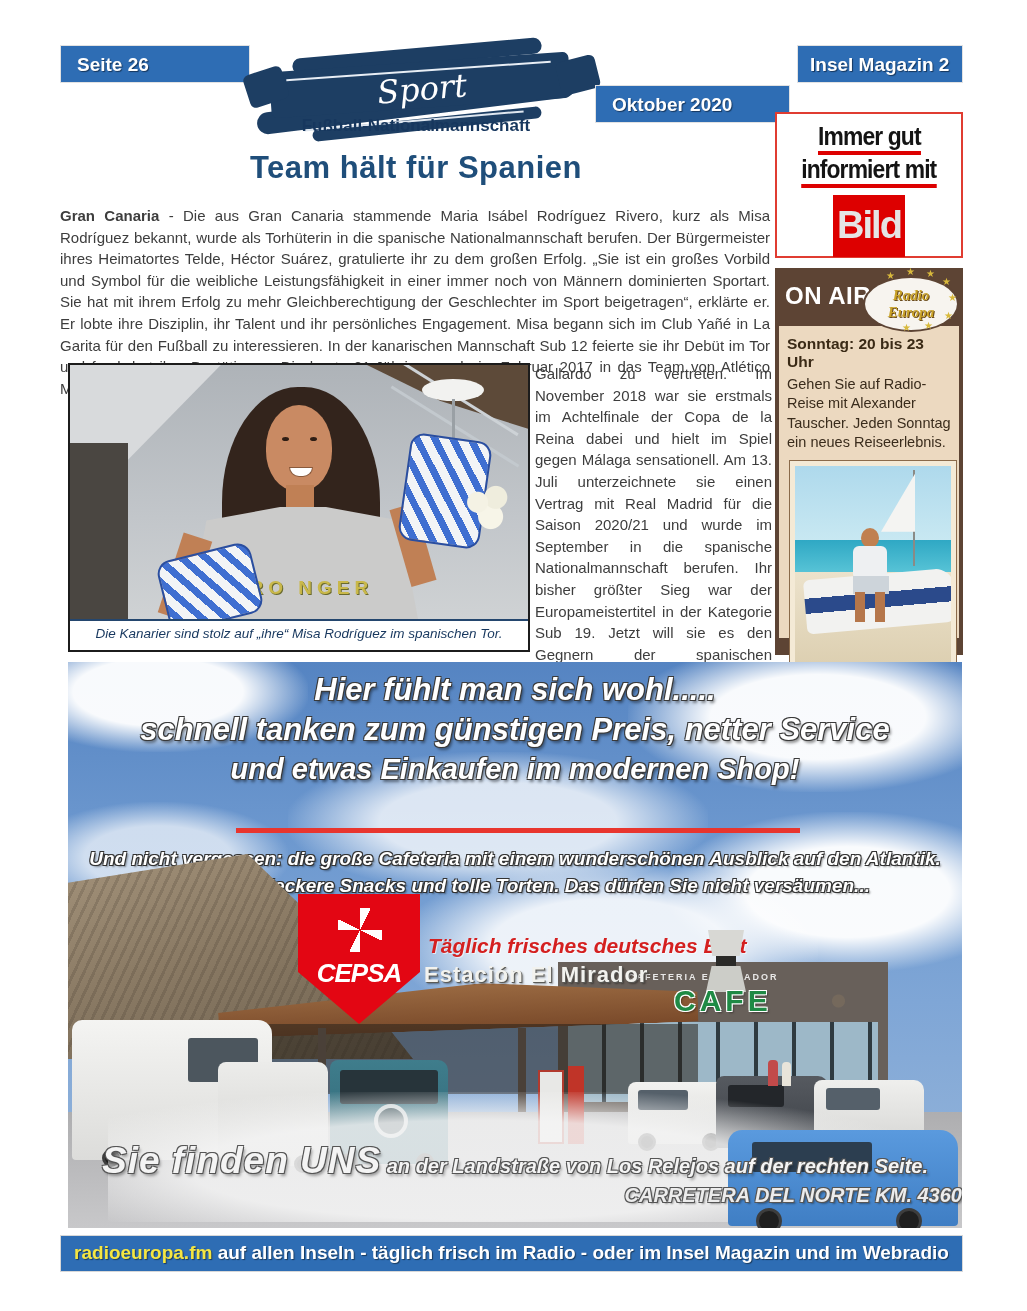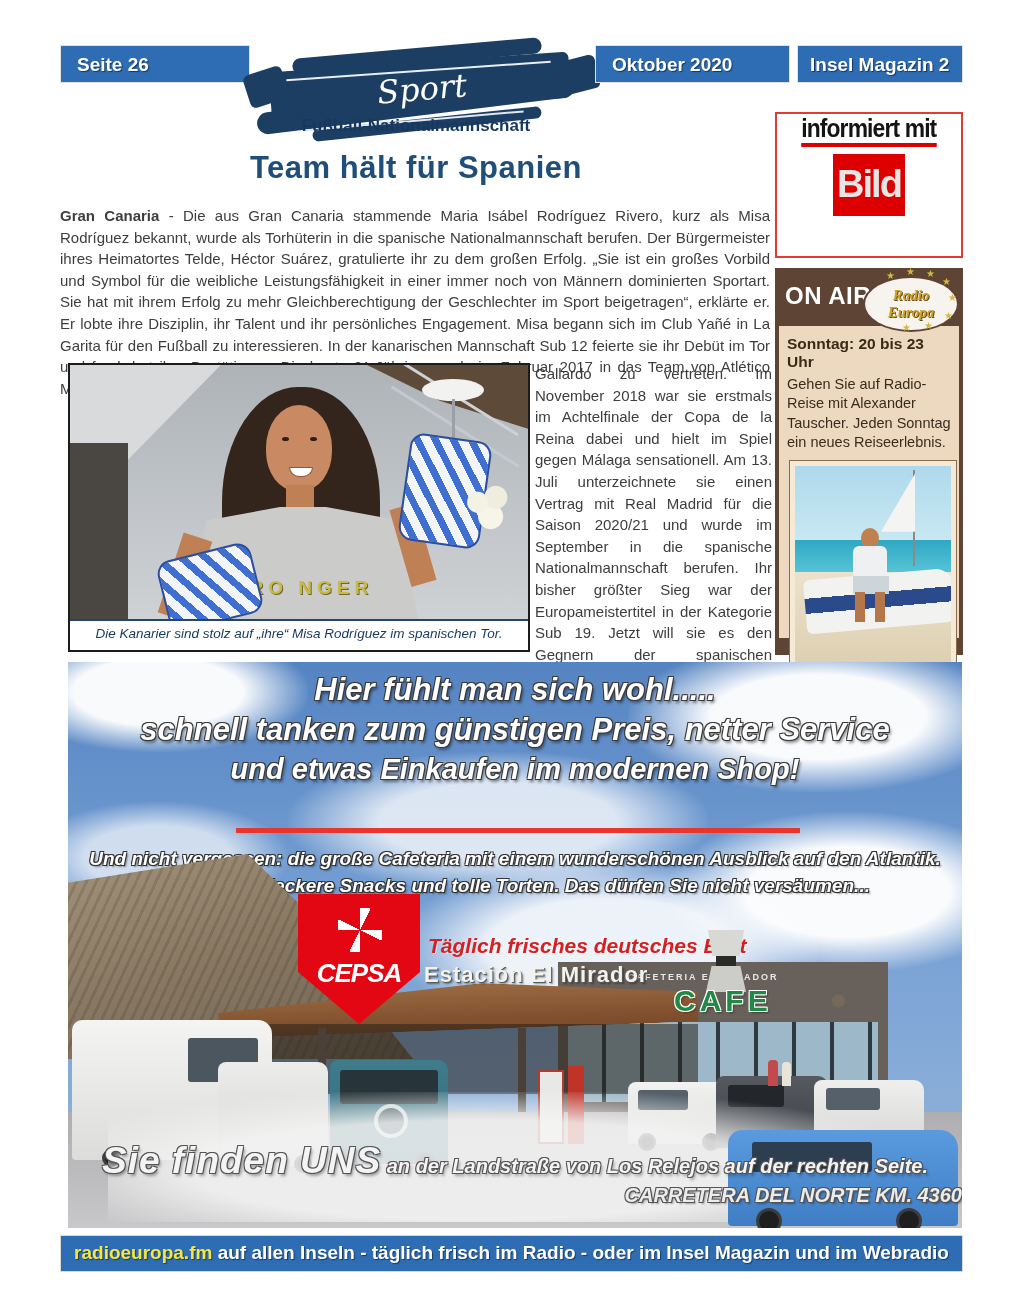--- a/index.html
+++ b/index.html
@@ -4,21 +4,21 @@
 <style>
   html,body{margin:0;padding:0;background:#ffffff;}
   .page{position:relative;width:1027px;height:1311px;background:#ffffff;overflow:hidden;
         font-family:"Liberation Sans",sans-serif;}
 
   
   .hdr-box{position:absolute;top:45px;height:38px;background:#2e6db4;color:#fff;
            font-weight:bold;font-size:19px;line-height:38px;padding-left:16px;box-sizing:border-box;
            text-shadow:1px 1px 1px #16365c;border:1px solid #e2e2e2;}
   #hdr-seite{left:60px;width:190px;}
-  #hdr-okt{left:595px;width:195px;}
+  #hdr-okt{left:595px;width:195px;margin-top:40px;}
   #hdr-insel{left:797px;width:166px;padding-left:12px;}
   .brush{position:absolute;left:252px;top:40px;width:340px;height:108px;}
   .brush .stroke{position:absolute;background:#1d3e63;border-radius:6px;}
   .brush .s1{left:18px;top:22px;width:300px;height:46px;transform:rotate(-4deg);}
   .brush .s2{left:4px;top:54px;width:320px;height:22px;transform:rotate(-7deg);border-radius:12px;}
   .brush .s3{left:40px;top:8px;width:250px;height:16px;transform:rotate(-5deg);border-radius:10px;}
   .brush .s4{left:60px;top:78px;width:230px;height:12px;transform:rotate(-6deg);border-radius:8px;}
   .brush .s5{left:-6px;top:30px;width:40px;height:34px;transform:rotate(-18deg);}
   .brush .s6{left:306px;top:18px;width:40px;height:34px;transform:rotate(-14deg);}
   .brush .hl{position:absolute;left:34px;top:30px;width:265px;height:2px;background:#e8eef5;transform:rotate(-4deg);}
@@ -244,20 +244,21 @@
         <div class="glove gloveL"></div>
         <div class="pa-flower"></div>
       </div>
       <div class="caption">Die Kanarier sind stolz auf „ihre“ Misa Rodríguez im spanischen Tor.</div>
     </div>
 
     <div class="bodytext photo-row-text">Gallardo zu vertreten. Im November 2018 war sie erstmals im Achtelfinale der Copa de la Reina dabei und hielt im Spiel gegen Málaga sensationell. Am 13. Juli unterzeichnete sie einen Vertrag mit Real Madrid für die Saison 2020/21 und wurde im September in die spanische Nationalmannschaft berufen. Ihr bisher größter Sieg war der Europameistertitel in der Kategorie Sub 19. Jetzt will sie es den Gegnern der spanischen Nationalmannschaft schwer machen, einen Ball ins Tor zu bekommen.</div>
   </div>
 
   <div class="bild-ad">
+    <div class="bild-l1"><span class="bild-line">Immer gut</span></div>
     <div><span class="bild-line">informiert mit</span></div>
     <div class="bild-logo">Bild</div>
   </div>
 
   <div class="radio-ad">
     <div class="radio-hdr">
       <div class="onair">ON AIR</div>
       <div class="re-logo">
         <div class="t t1">Radio</div>
         <div class="t">Europa</div>

